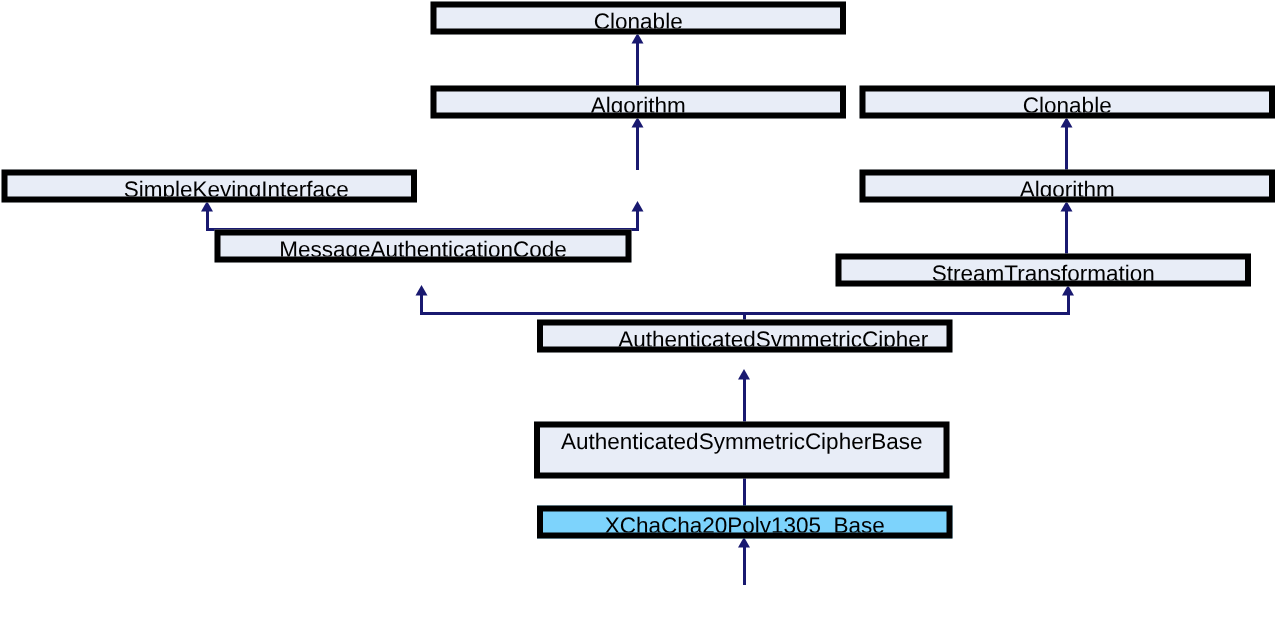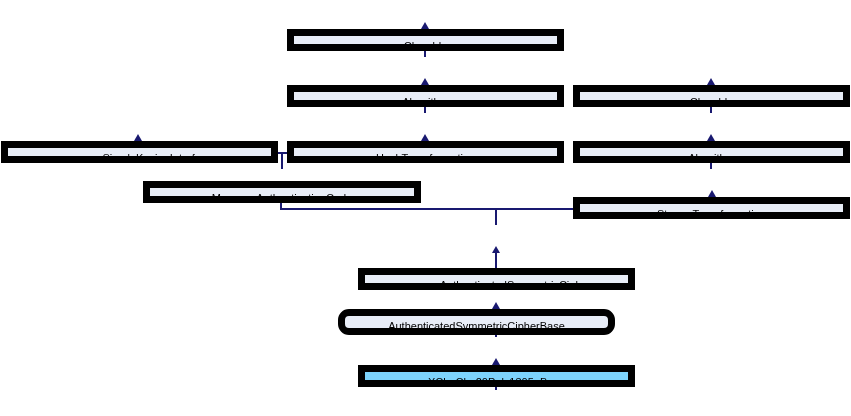--- a/index.html
+++ b/index.html
@@ -19,30 +19,29 @@
     position: absolute;
     left: 0;
     top: 0;
     width: 851px;
     height: 416px;
     pointer-events: none;
   }
   .node {
     position: absolute;
     box-sizing: border-box;
-    border: 7px solid #000000;
+    border: 4px solid #000000;
     background: #e8edf7;
     color: #000000;
-    font-size: 11px;
+    font-size: 15px;
     line-height: 20px;
     text-align: center;
     white-space: nowrap;
     overflow: hidden;
     cursor: pointer;
-    margin-top: 28px;
   }
   .node.current {
     background: #7dd3fc;
     border-color: #000000;
     cursor: default;
   }
   .edge-line {
     stroke: #191970;
     stroke-width: 2;
     fill: none;
@@ -89,21 +88,20 @@
     <polygon class="edge-head" points="496,302 492,309 500,309"></polygon>
 
     <path class="edge-line" d="M496,390 L496,362"></path>
     <polygon class="edge-head" points="496,358 492,365 500,365"></polygon>
   </svg>
 
   <div class="node" style="left:287px; top:1px;   width:277px; height:22px;">Clonable</div>
   <div class="node" style="left:287px; top:57px;  width:277px; height:22px;">Algorithm</div>
   <div class="node" style="left:573px; top:57px;  width:277px; height:22px;">Clonable</div>
   <div class="node" style="left:1px;   top:113px; width:277px; height:22px;padding-left:36px;">SimpleKeyingInterface</div>
-  <div class="node" style="left:287px; top:113px; width:277px; height:22px;">HashTransformation</div>
   <div class="node" style="left:573px; top:113px; width:277px; height:22px;">Algorithm</div>
   <div class="node" style="left:143px; top:153px; width:278px; height:22px;">MessageAuthenticationCode</div>
-  <div class="node" style="left:573px; top:169px; width:277px; height:22px;text-align:center;">StreamTransformation</div>
-  <div class="node" style="left:358px; top:240px; width:277px; height:22px;padding-left:38px;">AuthenticatedSymmetricCipher</div>
-  <div class="node" style="left:338px; top:281px; width:277px; height:26px;border-radius:11px;">AuthenticatedSymmetricCipherBase</div>
+  <div class="node" style="left:557px; top:169px; width:277px; height:22px;text-align:center;">StreamTransformation</div>
+  <div class="node" style="left:358px; top:213px; width:277px; height:22px;padding-left:38px;">AuthenticatedSymmetricCipher</div>
+  <div class="node" style="left:356px; top:281px; width:277px; height:38px;">AuthenticatedSymmetricCipherBase</div>
   <div class="node current" style="left:358px; top:337px; width:277px; height:22px;">XChaCha20Poly1305_Base</div>
 
 </div>
 
 </body></html>

